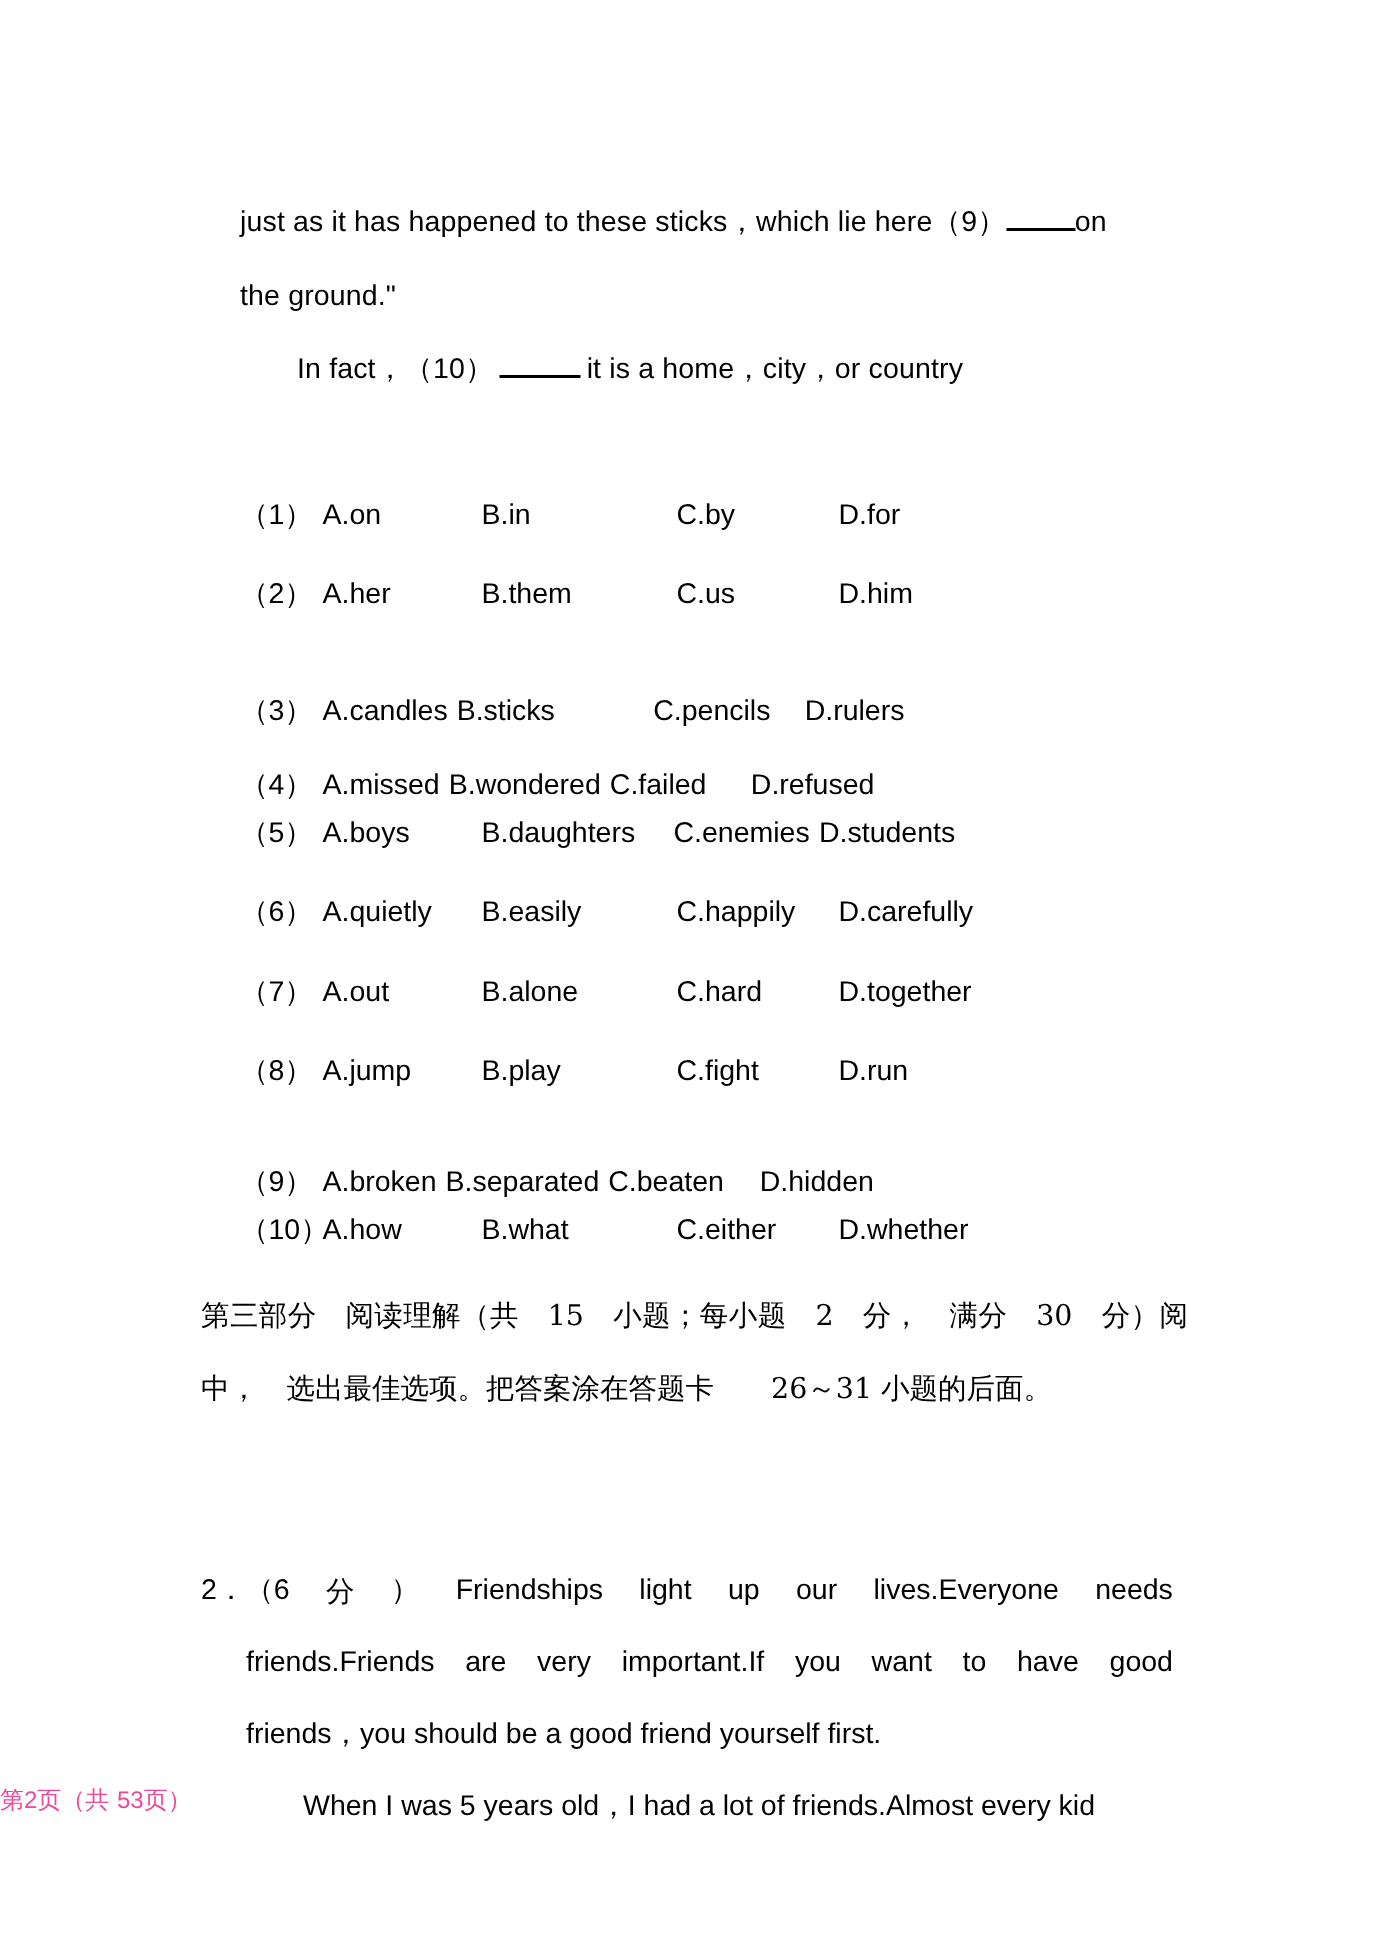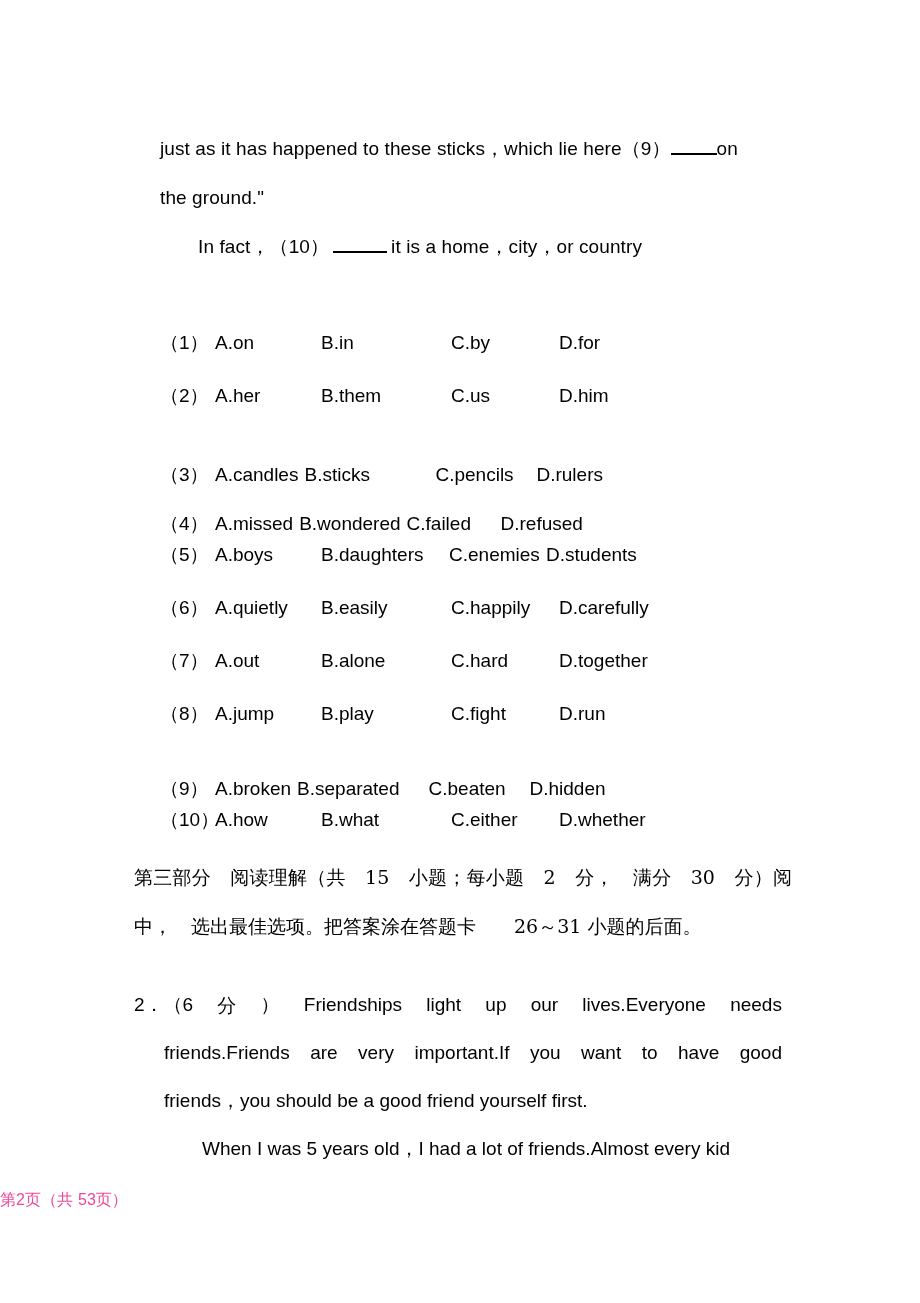--- a/index.html
+++ b/index.html
@@ -84,21 +84,21 @@
     line-height: 49px;
     text-align: justify;
     text-justify: inter-character;
     text-align-last: justify;
   }
 
   
   .q2-block {
     position: absolute;
     left: 134px;
-    top: 981px;
+    top: 1037px;
     width: 648px;
     font-size: 19px;
     line-height: 48px;
   }
   .q2-line {
     white-space: nowrap;
   }
   .q2-line.just {
     display: flex;
     justify-content: space-between;
@@ -194,21 +194,21 @@
       <span class="opt-num">（8）</span>
       <span class="opt opt-a">A.jump</span>
       <span class="opt opt-b">B.play</span>
       <span class="opt opt-c">C.fight</span>
       <span class="opt opt-d">D.run</span>
     </div>
     <div class="opt-row wide">
       <span class="opt-num">（9）</span>
       <span class="opt opt-a">A.broken</span>
       <span class="opt opt-b">B.separated</span>
-      <span class="opt opt-c" style="flex:0 0 95px;margin-left:23px;">C.beaten</span>
+      <span class="opt opt-c" style="flex:0 0 95px;">C.beaten</span>
       <span class="opt opt-d">D.hidden</span>
     </div>
     <div class="opt-row">
       <span class="opt-num">（10）</span>
       <span class="opt opt-a">A.how</span>
       <span class="opt opt-b">B.what</span>
       <span class="opt opt-c">C.either</span>
       <span class="opt opt-d">D.whether</span>
     </div>
   </div>

